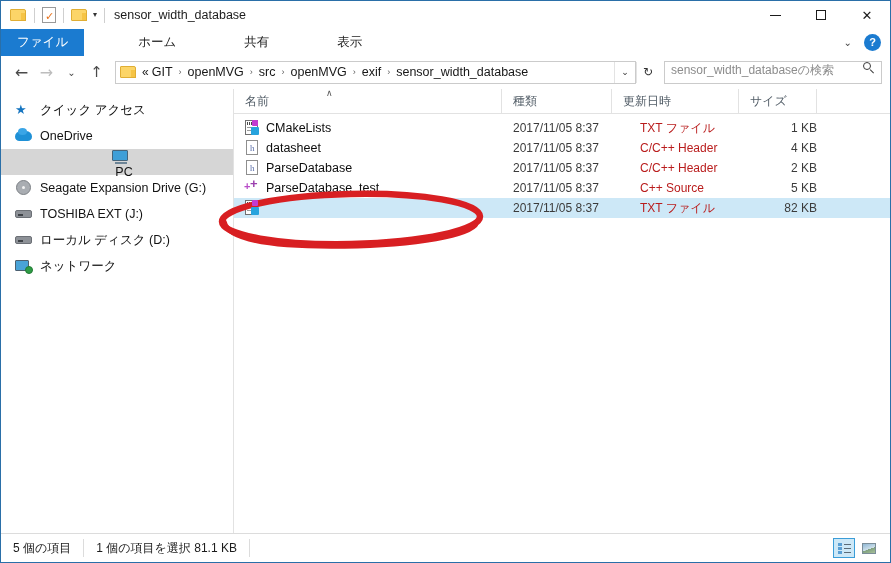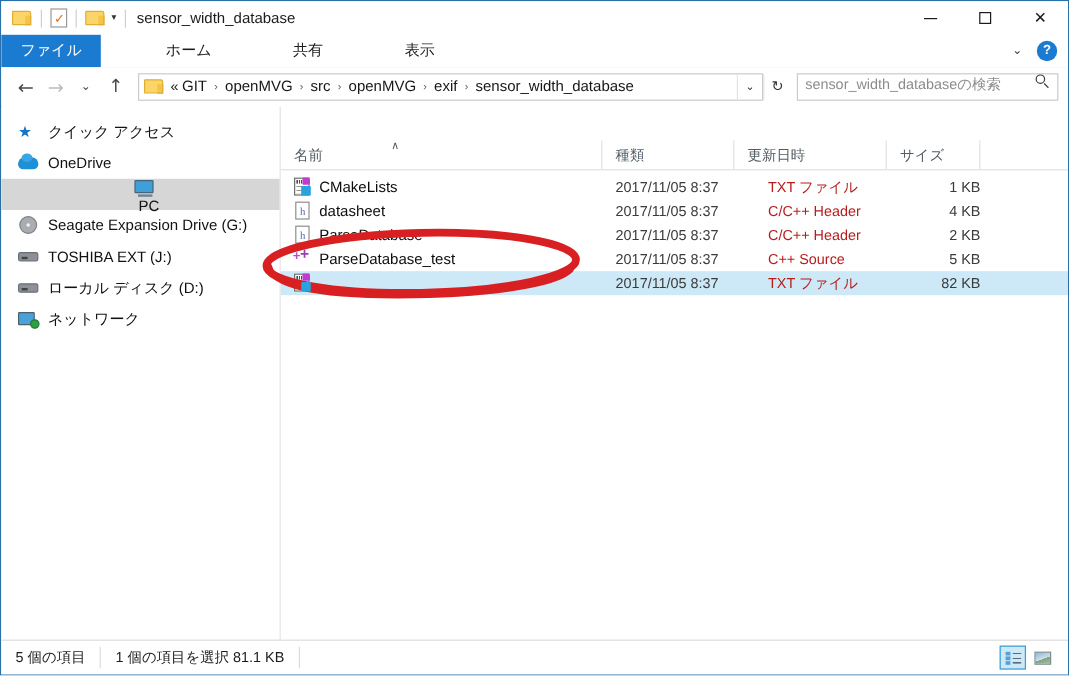--- a/index.html
+++ b/index.html
@@ -418,21 +418,20 @@
     border: 1px solid #227a34;
     box-sizing: border-box;
   }
 
   
   #filepane {
     flex: 1;
     background: #ffffff;
     position: relative;
     min-width: 0;
-    margin-top: 28px;
   }
   #colhead {
     height: 24px;
     display: flex;
     align-items: stretch;
     border-bottom: 1px solid #e2e2e2;
     position: relative;
   }
   .col {
     font-size: 12px;

